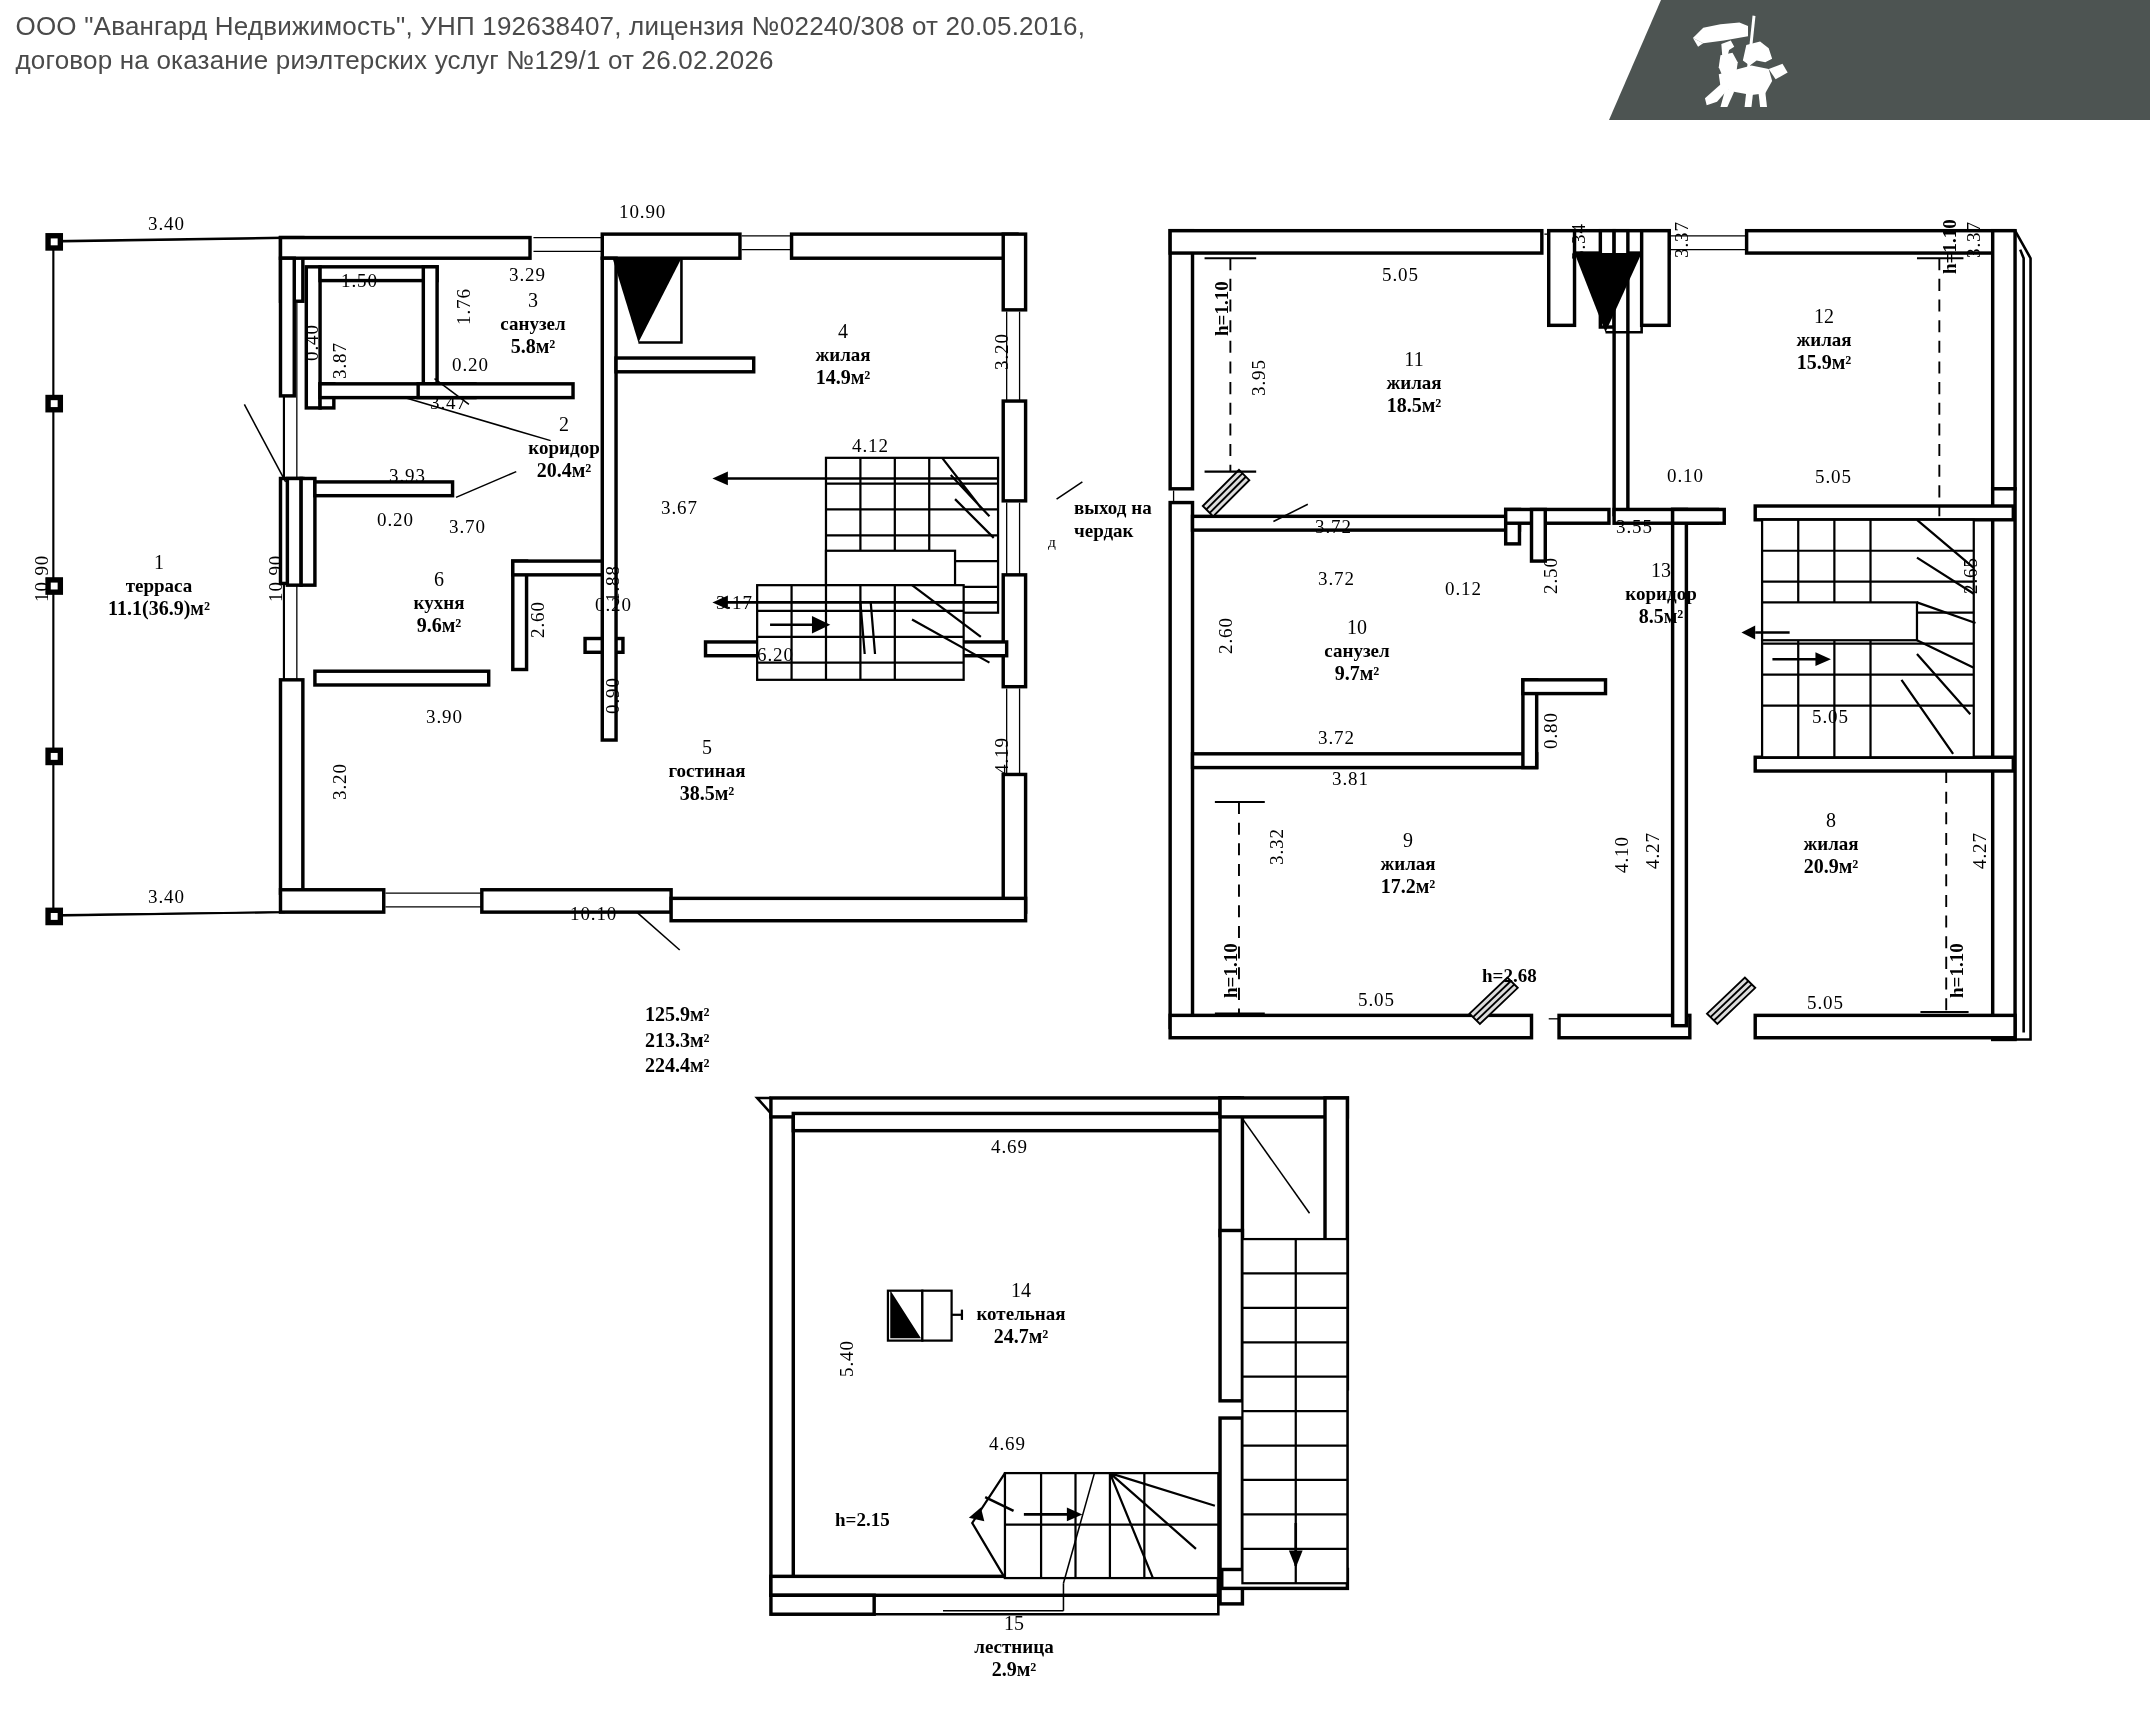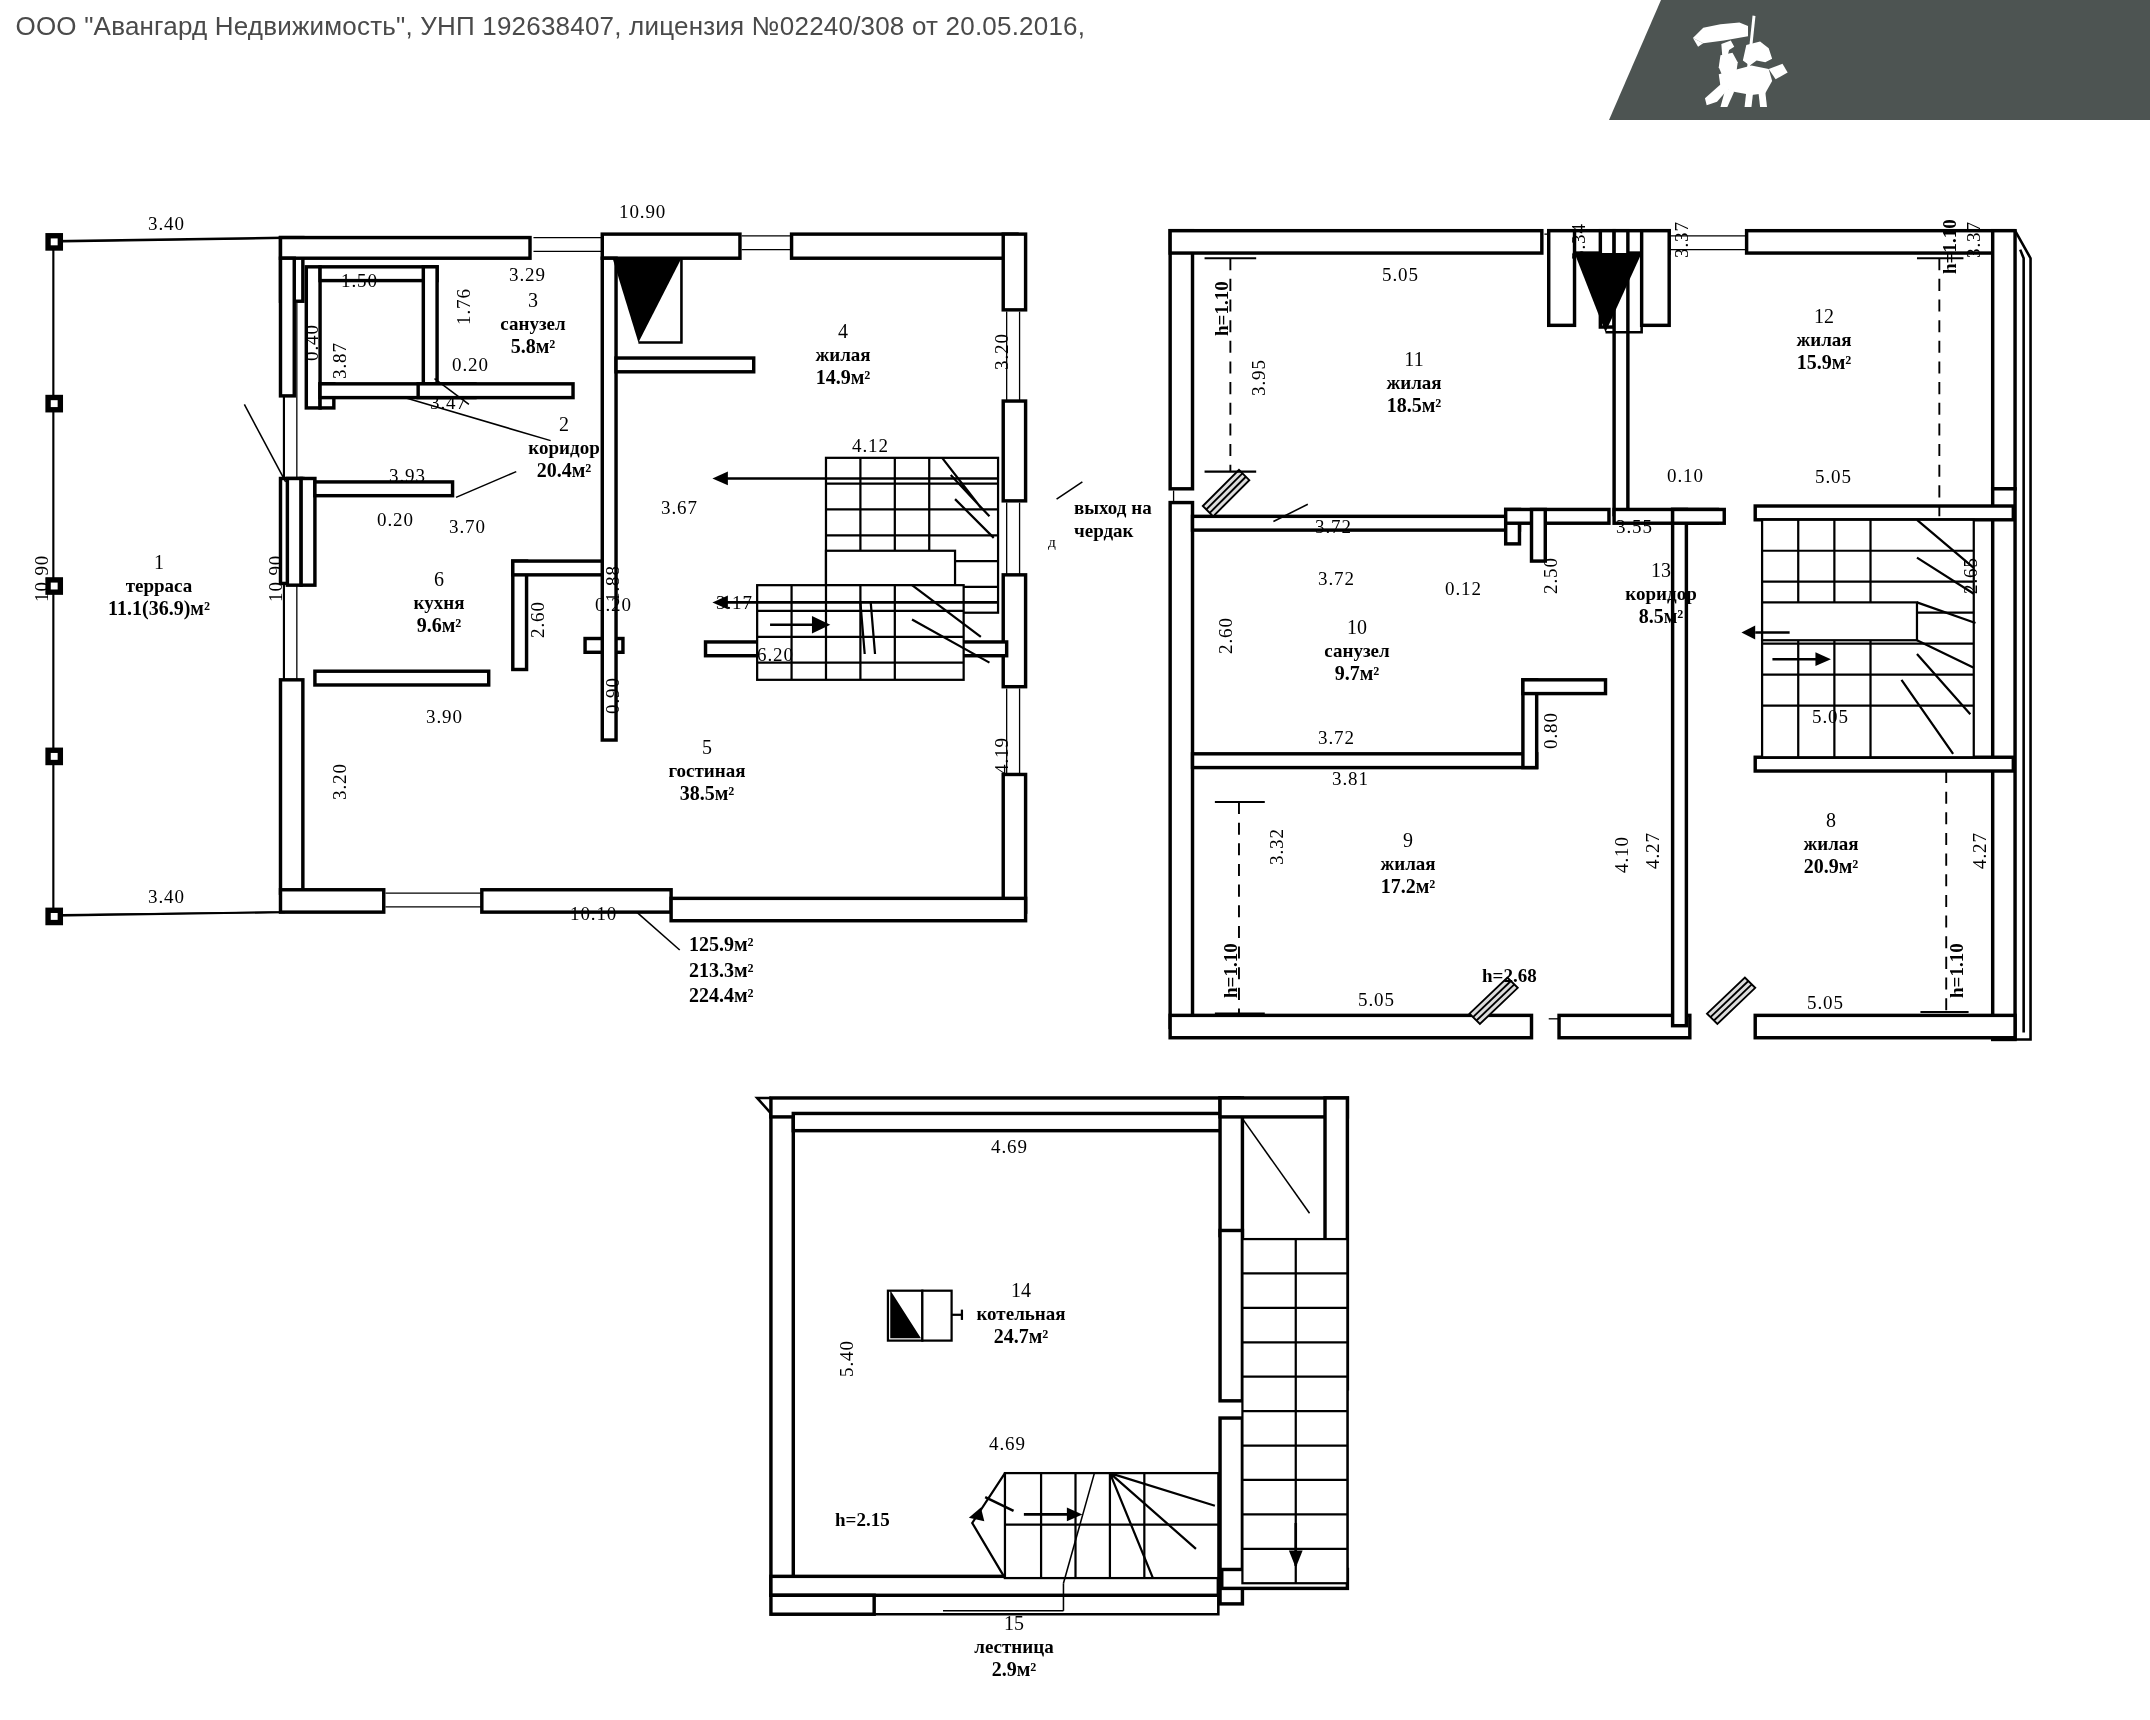--- a/index.html
+++ b/index.html
@@ -115,20 +115,21 @@
   .hmark.v {
     transform-origin: 0 0;
     transform: rotate(-90deg);
   }
 </style>
 </head>
 <body>
 
 <div id="header-text">
   <div>ООО "Авангард Недвижимость", УНП 192638407, лицензия №02240/308 от 20.05.2016,</div>
+  <div>договор на оказание риэлтерских услуг №129/1 от 26.02.2026</div>
 </div>
 
 <div id="logo-banner">
   <svg id="logo-mark" viewBox="0 0 130 118">
     <g fill="#ffffff">
 
       <rect x="74" y="4" width="3.4" height="62" transform="rotate(6 76 35)"></rect>
 
       <path d="M8 30 L20 18 L40 14 L62 12 L72 16 L72 28 L44 33 L20 36 Z"></path>
       <path d="M8 30 L20 36 L14 40 Z"></path>
@@ -559,21 +560,21 @@
   <div class="lbl dim v" style="left:991px; top:370px;">3.20</div>
   <div class="lbl dim v" style="left:991px; top:774px;">4.19</div>
   <div class="lbl dim" style="left:570px; top:871px;margin-top:32px;">10.10</div>
 
   <div class="note" style="left:1074px; top:489px; text-align:left;">
     <span>выход на</span><br>
     <span>чердак</span>
   </div>
   <div class="lbl" style="left:1048px; top:533px; font-size:15.5px;">д</div>
 
-  <div class="totals" style="left:645px; top:932px;margin-left:44px;">
+  <div class="totals" style="left:645px; top:1002px;">
     <div>125.9м²</div>
     <div>213.3м²</div>
     <div>224.4м²</div>
   </div>
 
   <div class="room" style="left:1414px; top:348px;">
     <span class="num">11</span>
     <span class="name">жилая</span>
     <span class="area">18.5м²</span>
   </div>

